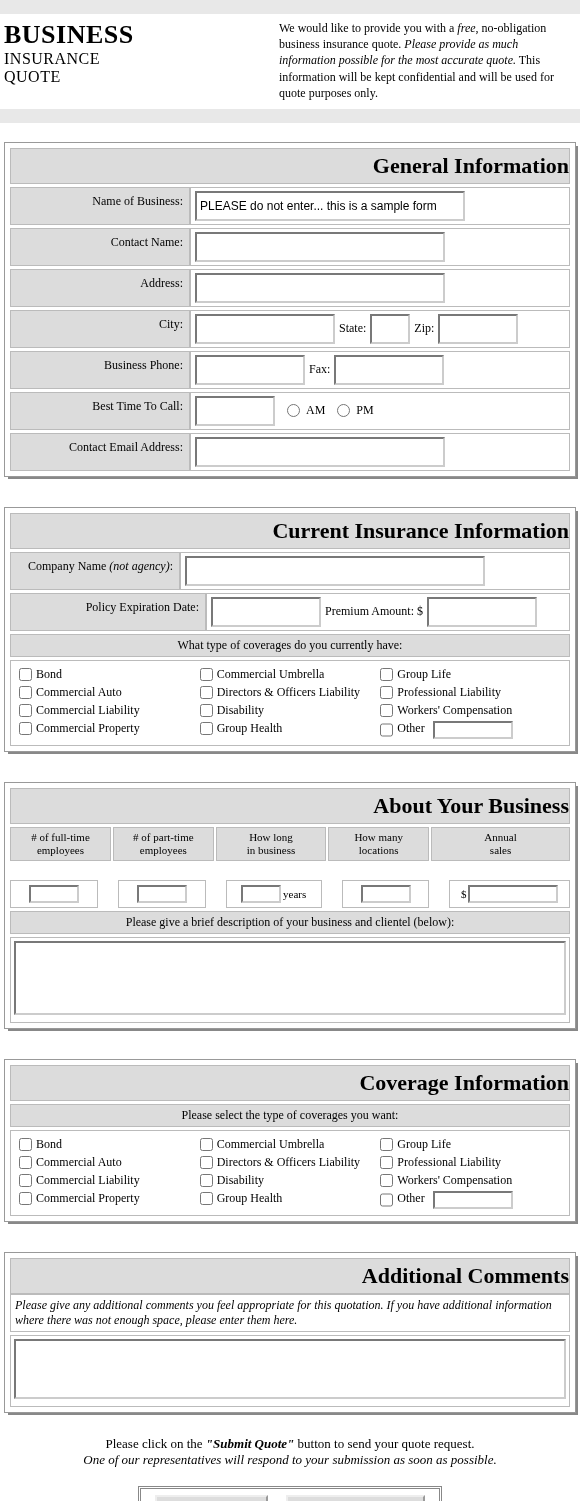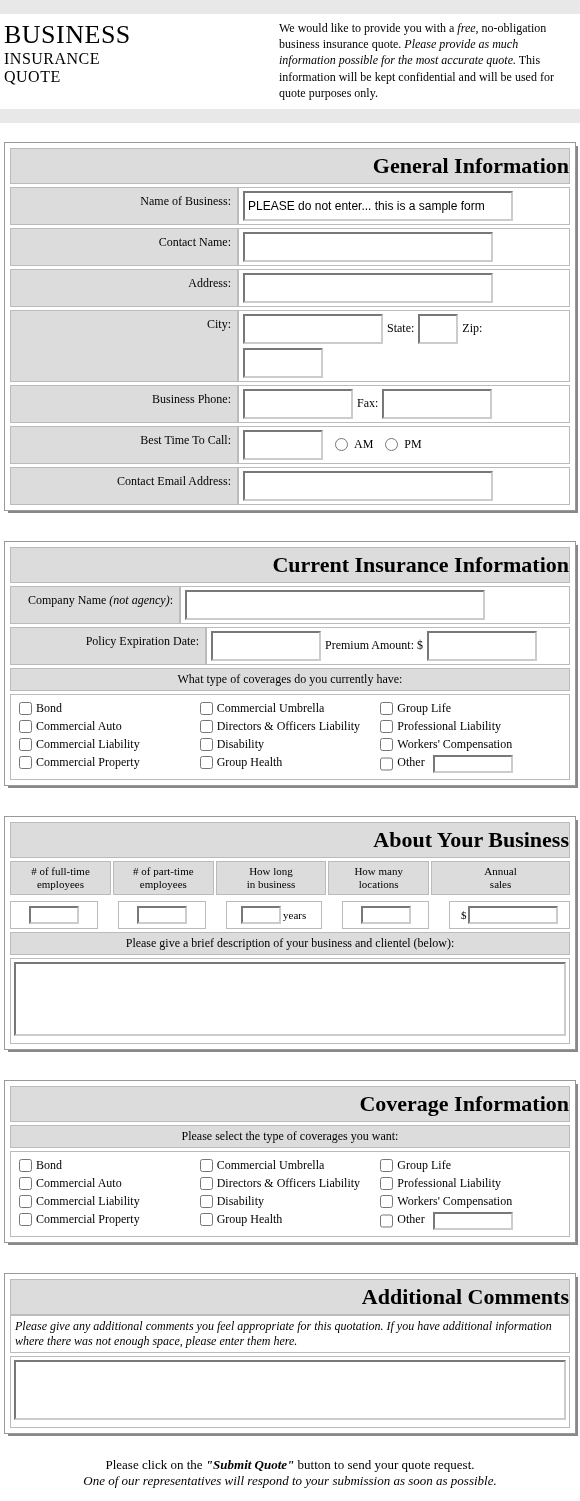--- a/index.html
+++ b/index.html
@@ -1,40 +1,40 @@
 <!DOCTYPE html>
 <html><head>
 <meta charset="utf-8">
 <style>
 *{box-sizing:border-box;margin:0;padding:0}
 body{font-family:"Times New Roman",serif;font-size:13px;background:#fff;width:580px}
 .gray-bar{background:#e8e8e8;height:14px}
 .header-zone{padding:6px 4px 8px}
 .header-title{font-family:"Times New Roman",serif}
-.header-title .l1{font-size:26px;font-weight:normal;letter-spacing:0.5px}
+.header-title .l1{font-size:26px;font-weight:bold;letter-spacing:0.5px}
 .header-title .l2{font-size:16px;letter-spacing:0.5px}
 .header-title .l3{font-size:16px;letter-spacing:0.5px}
 .header-copy{font-size:12px;line-height:1.35;padding-left:20px}
 .header-copy .italic{font-style:italic}
 .section{margin:20px 5px 4px;border:2px solid #fff;outline:1px solid #999;box-shadow:3px 3px 0 #888;background:#fff;padding:3px}
 .section-h{background:#dcdcdc;text-align:right;font-size:22px;font-weight:bold;padding:4px 0;border:1px solid #bbb;font-family:"Times New Roman",serif}
 .section-sub{background:#dcdcdc;text-align:center;font-size:12px;padding:3px 0;border:1px solid #bbb;margin-top:3px}
 .row{display:flex;margin-top:3px}
-.lbl{background:#dcdcdc;border:1px solid #bbb;width:228px;text-align:right;padding:6px 6px 6px 4px;font-size:12px}
+.lbl{background:#dcdcdc;border:1px solid #bbb;width:180px;text-align:right;padding:6px 6px 6px 4px;font-size:12px}
 .fld{border:1px solid #bbb;flex:1;padding:3px 4px;display:flex;align-items:center;gap:4px;flex-wrap:wrap;font-size:12px}
 .fld input[type=text]{border:2px inset #ccc;height:20px;padding:13px 3px;font-family:Arial,sans-serif;font-size:12px}
 .fld input[type=radio]{margin:0 2px 0 8px}
 .coverage-grid{border:1px solid #bbb;margin-top:3px;padding:6px 8px;display:flex;font-size:12px}
 .coverage-col{flex:1;display:flex;flex-direction:column;gap:3px}
 .coverage-col label{display:flex;gap:4px;white-space:nowrap}
 .coverage-col input[type=checkbox]{margin:0}
 .coverage-col input[type=text]{border:2px inset #ccc;height:18px;width:80px}
 .biz-headers{display:flex;gap:2px;margin-top:3px}
 .biz-headers .h{background:#dcdcdc;border:1px solid #bbb;text-align:center;font-size:11px;padding:3px 2px;line-height:1.2}
-.biz-inputs{display:flex;gap:20px;margin-top:6px}
+.biz-inputs{display:flex;gap:20px;margin-top:19px}
 .biz-inputs .c{border:1px solid #bbb;text-align:center;padding:4px 2px;display:flex;justify-content:center;align-items:center;gap:2px;font-size:11px}
 .biz-inputs input[type=text]{border:2px inset #ccc;height:18px}
 textarea{width:100%;border:2px inset #ccc;font-family:Arial,sans-serif;font-size:12px;resize:none;overflow-y:scroll}
 .ta-wrap{border:1px solid #bbb;padding:3px;margin-top:3px}
 .instr{border:1px solid #bbb;font-style:italic;font-size:12px;padding:3px 4px;margin-top:0;line-height:1.25}
 .submit-area{text-align:center;margin:24px 10px 30px;font-size:13px}
 .submit-area .l2{font-style:italic}
 .btn-box{display:inline-flex;gap:18px;border:3px double #888;padding:6px 14px;margin-top:18px}
 .btn-box button{font-family:Arial,sans-serif;font-size:12px;padding:3px 18px;background:#ddd;border:2px outset #eee;cursor:pointer}
 .italic{font-style:italic}

